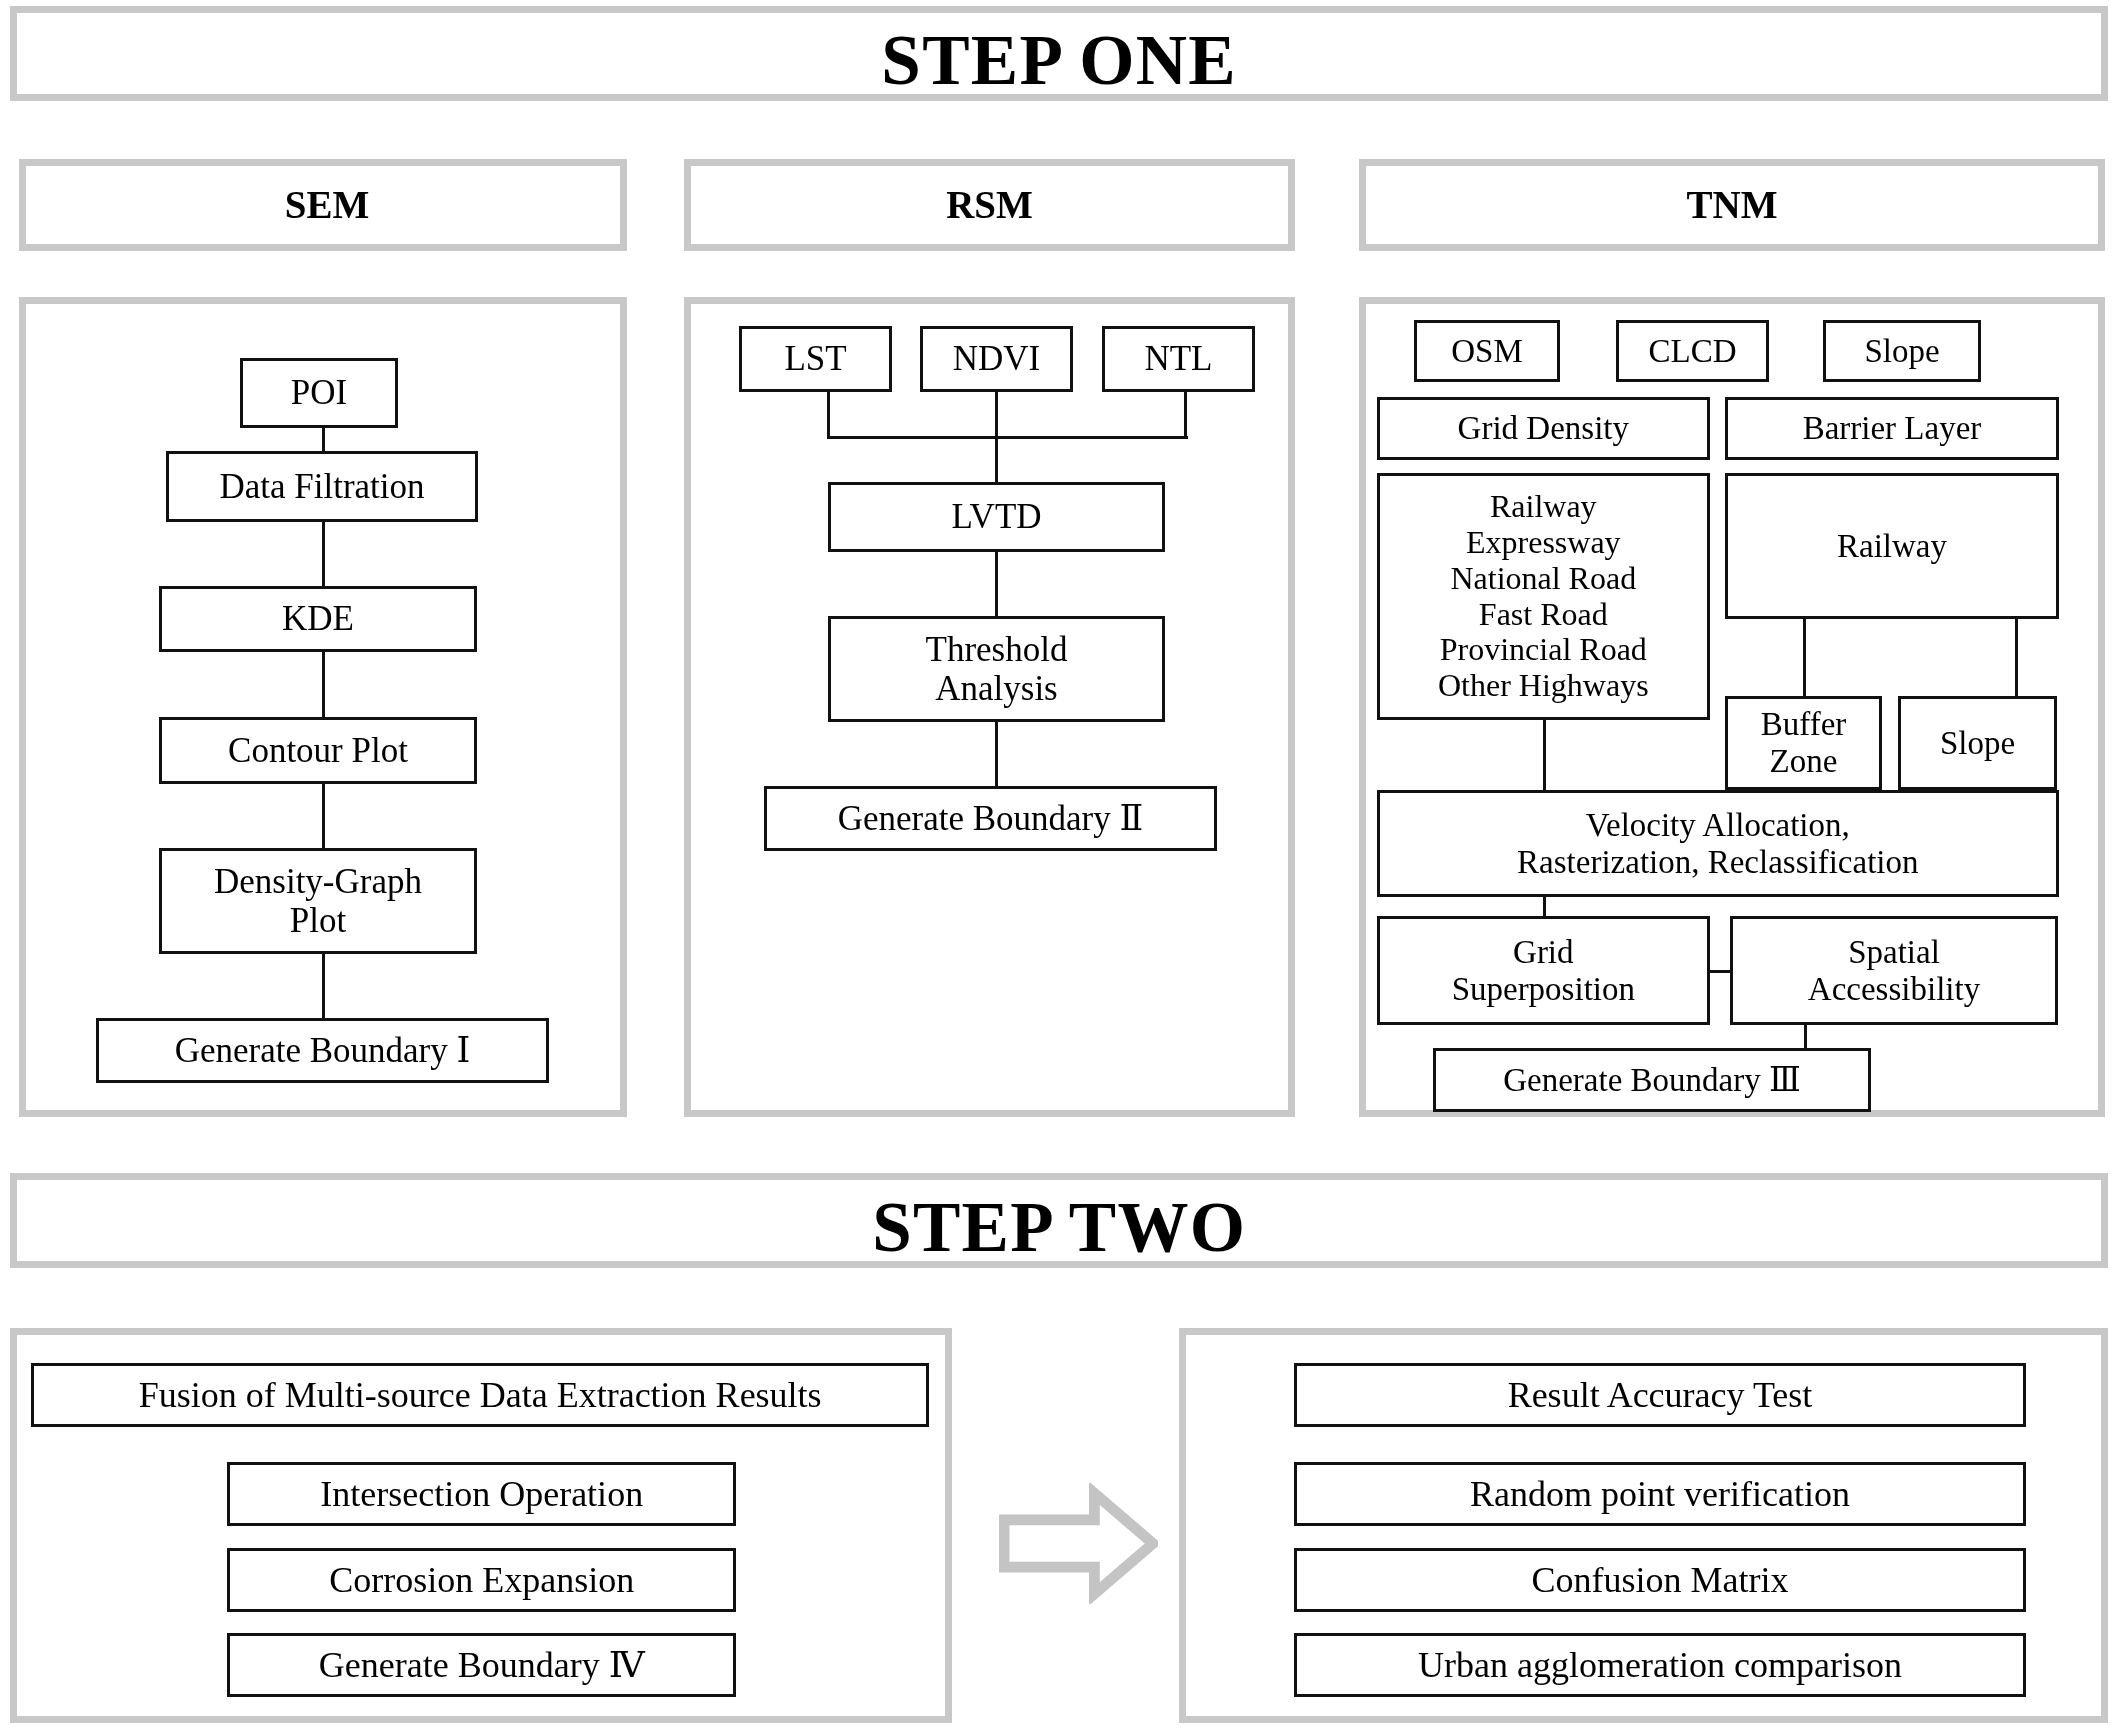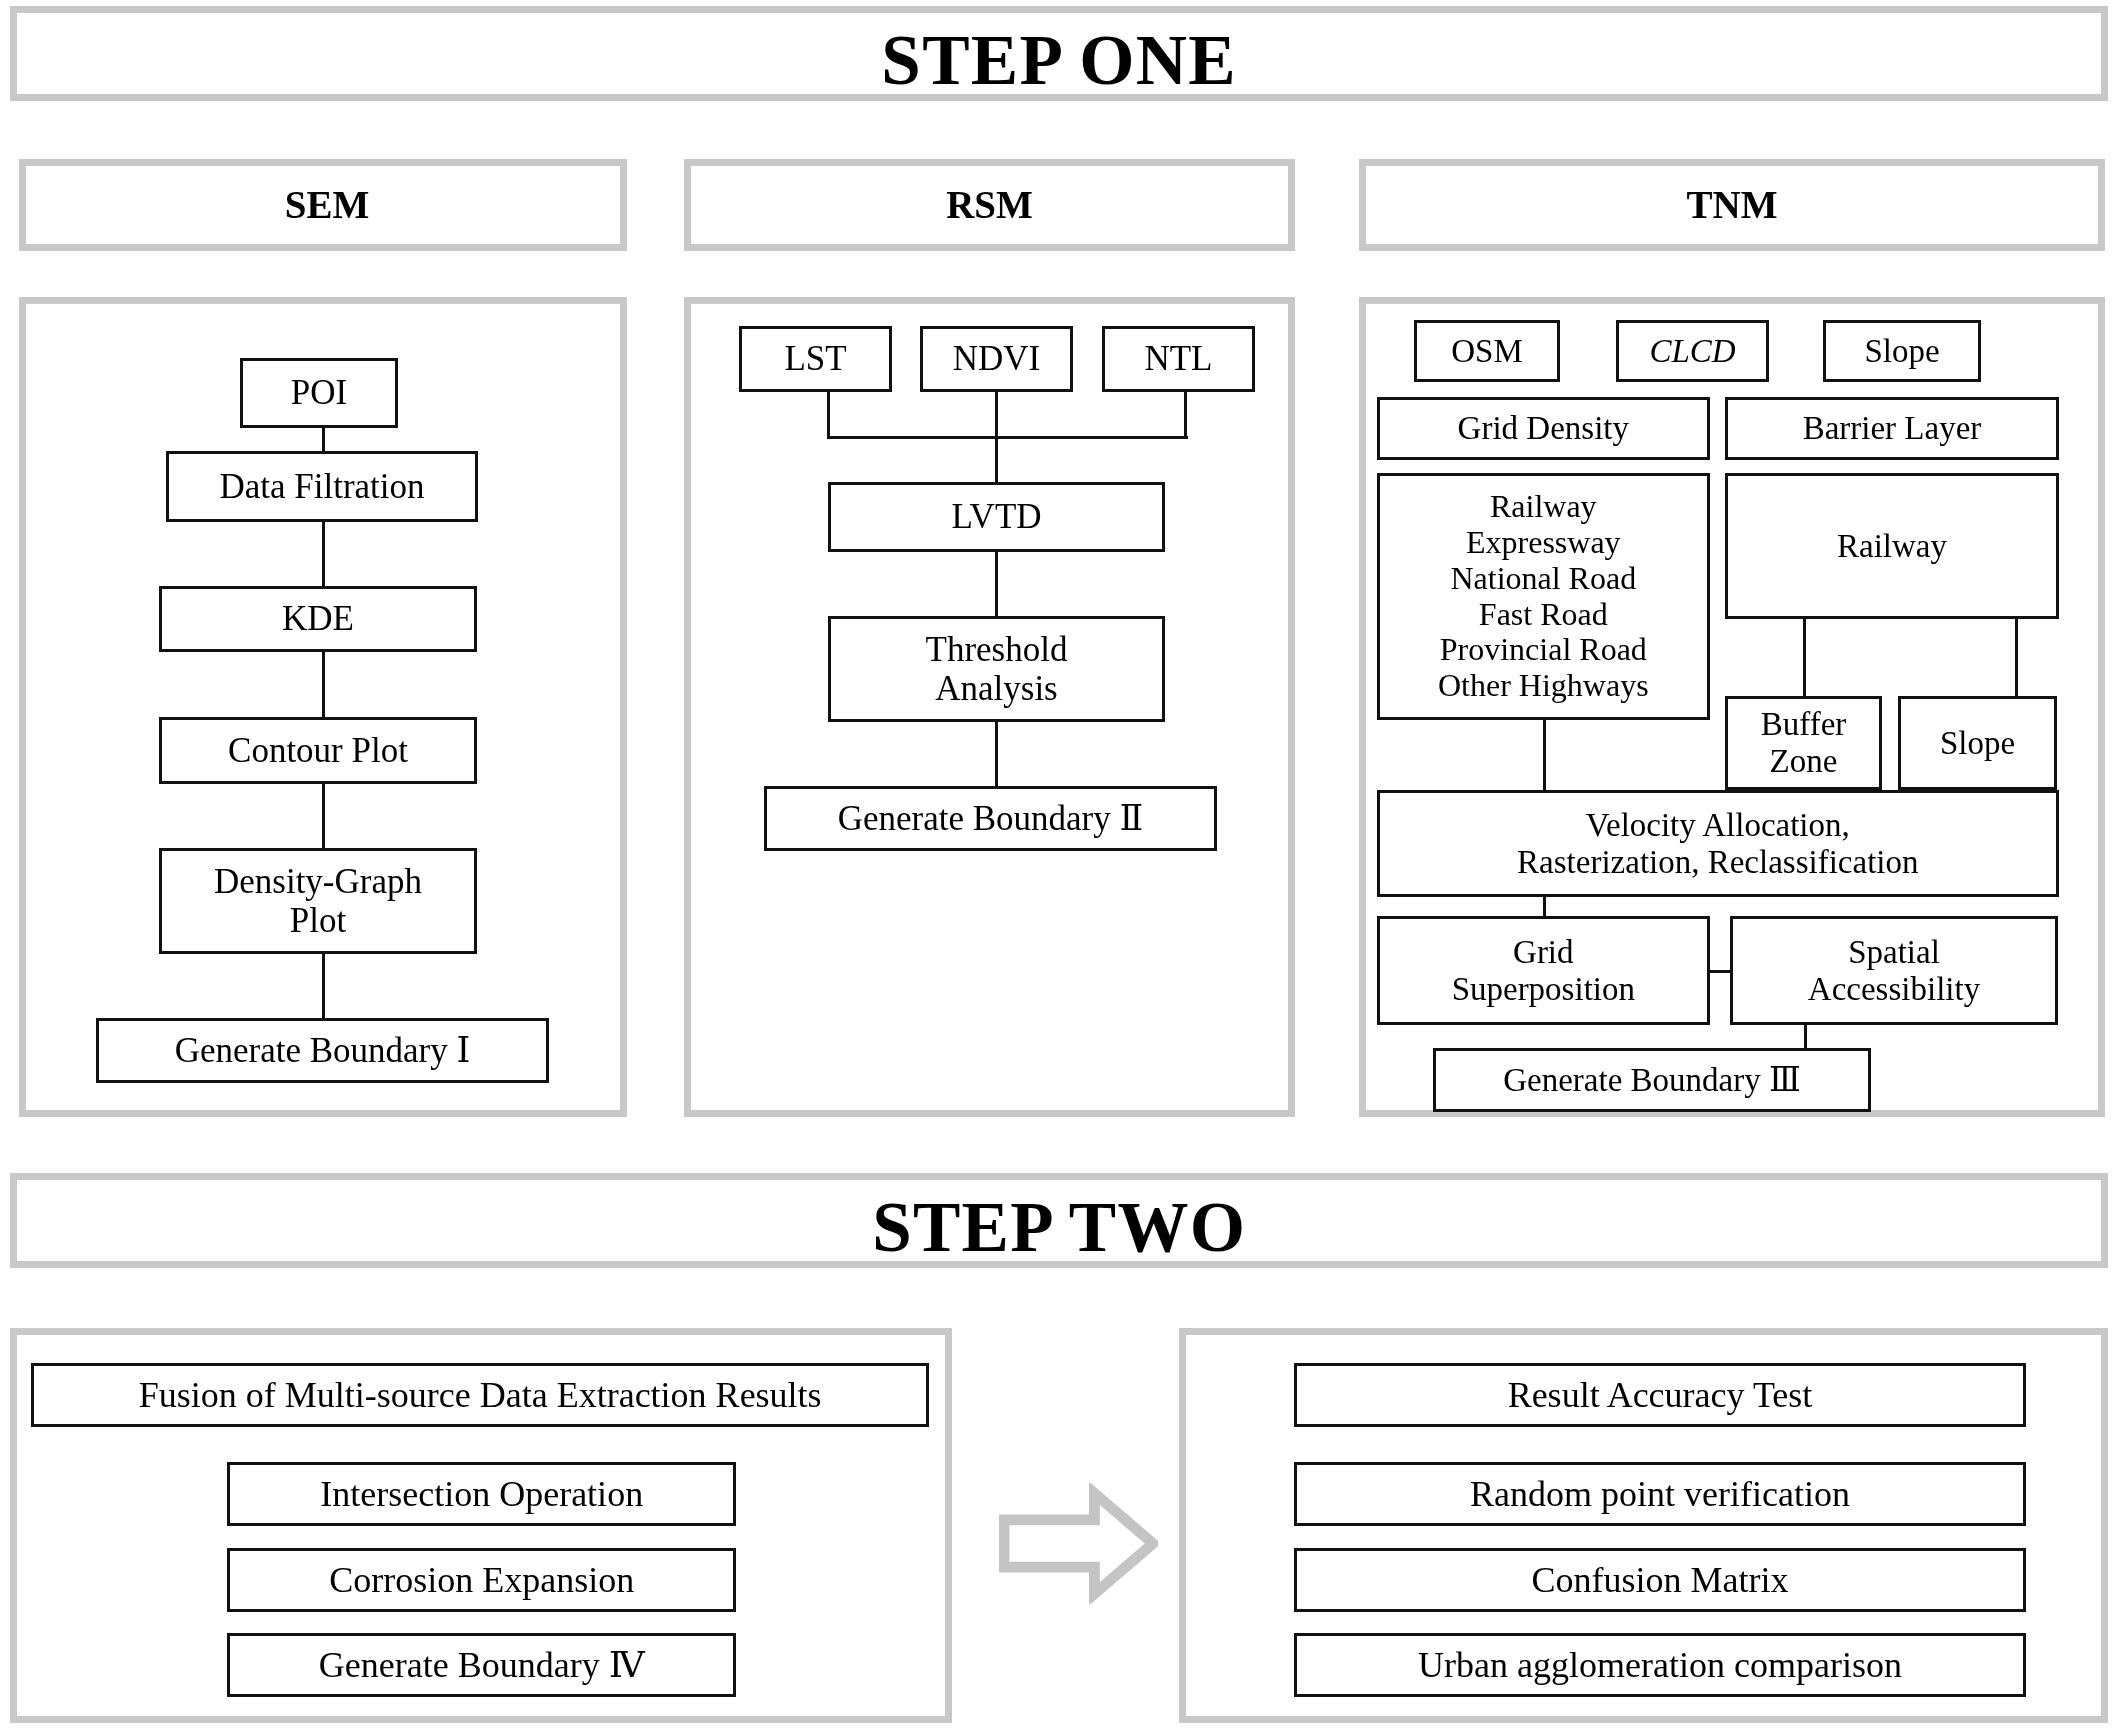--- a/index.html
+++ b/index.html
@@ -146,21 +146,21 @@
 
     <div class="vline" style="left:304px; top:416px; height:67px;"></div>
 
     <div class="node" style="left:73px; top:482px; width:453px; height:65px;">Generate Boundary  Ⅱ</div>
   </div>
 
   <div class="grey-panel" style="left:1359px; top:297px; width:746px; height:820px;">
 
     <div class="node small" style="left:48px; top:16px; width:146px; height:62px;">OSM</div>
 
-    <div class="node small" style="left:250px; top:16px; width:153px; height:62px;font-style:italic;">CLCD</div>
+    <div class="node small" style="left:250px; top:16px; width:153px; height:62px;">CLCD</div>
 
     <div class="node small" style="left:457px; top:16px; width:158px; height:62px;">Slope</div>
 
     <div class="node small" style="left:10.8px; top:93px; width:333px; height:63px;">Grid Density</div>
 
     <div class="node small" style="left:359px; top:93px; width:334px; height:63px;">Barrier Layer</div>
 
     <div class="node tiny" style="left:10.8px; top:169px; width:333px; height:247px;">Railway
 Expressway
 National Road

